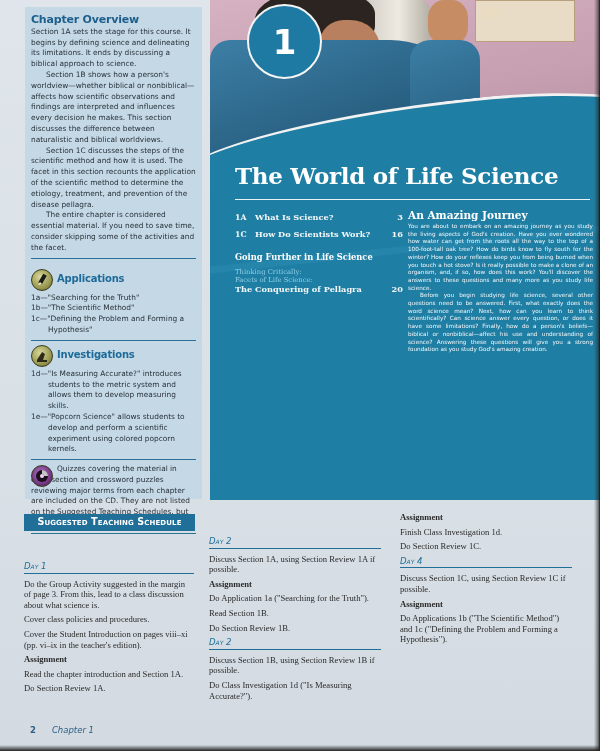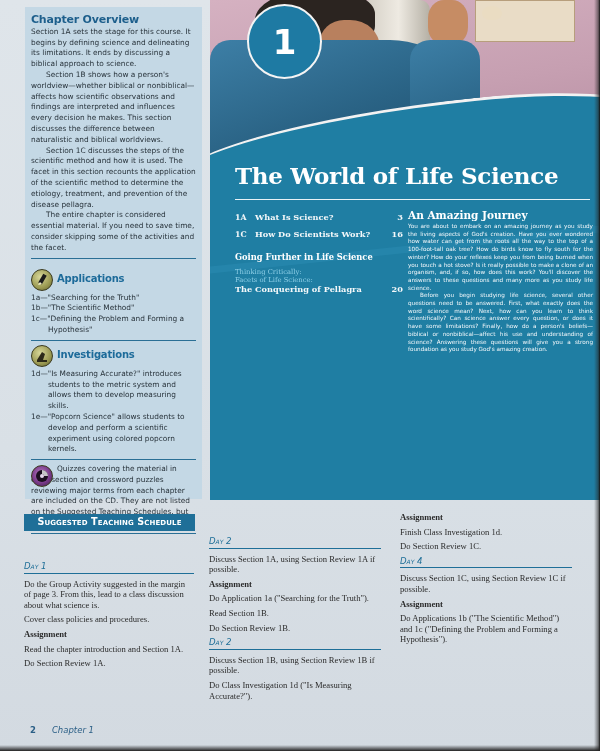--- a/index.html
+++ b/index.html
@@ -303,20 +303,21 @@
     </div>
   </section>
 
   <section class="schedule">
     <div class="sched-title">Suggested Teaching Schedule</div>
 
     <div class="col col1">
       <div class="day-head">Day 1</div>
       <p class="item">Do the Group Activity suggested in the margin of page 3. From this, lead to a class discussion about what science is.</p>
       <p class="item">Cover class policies and procedures.</p>
+      <p class="item">Cover the Student Introduction on pages viii–xi (pp. vi–ix in the teacher's edition).</p>
       <p class="assign">Assignment</p>
       <p class="item">Read the chapter introduction and Section 1A.</p>
       <p class="item">Do Section Review 1A.</p>
     </div>
 
     <div class="col col2">
       <div class="day-head">Day 2</div>
       <p class="item">Discuss Section 1A, using Section Review 1A if possible.</p>
       <p class="assign">Assignment</p>
       <p class="item">Do Application 1a ("Searching for the Truth").</p>

